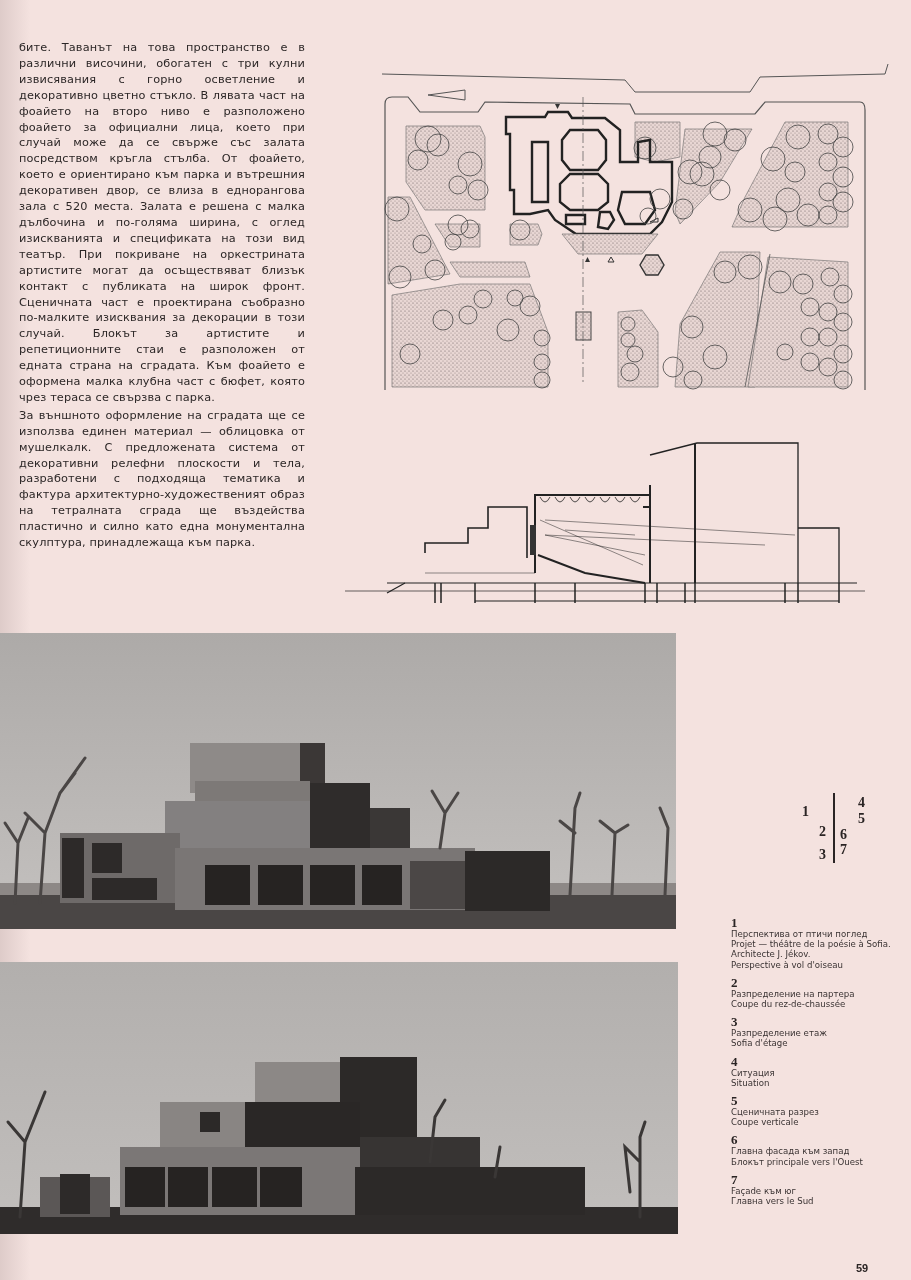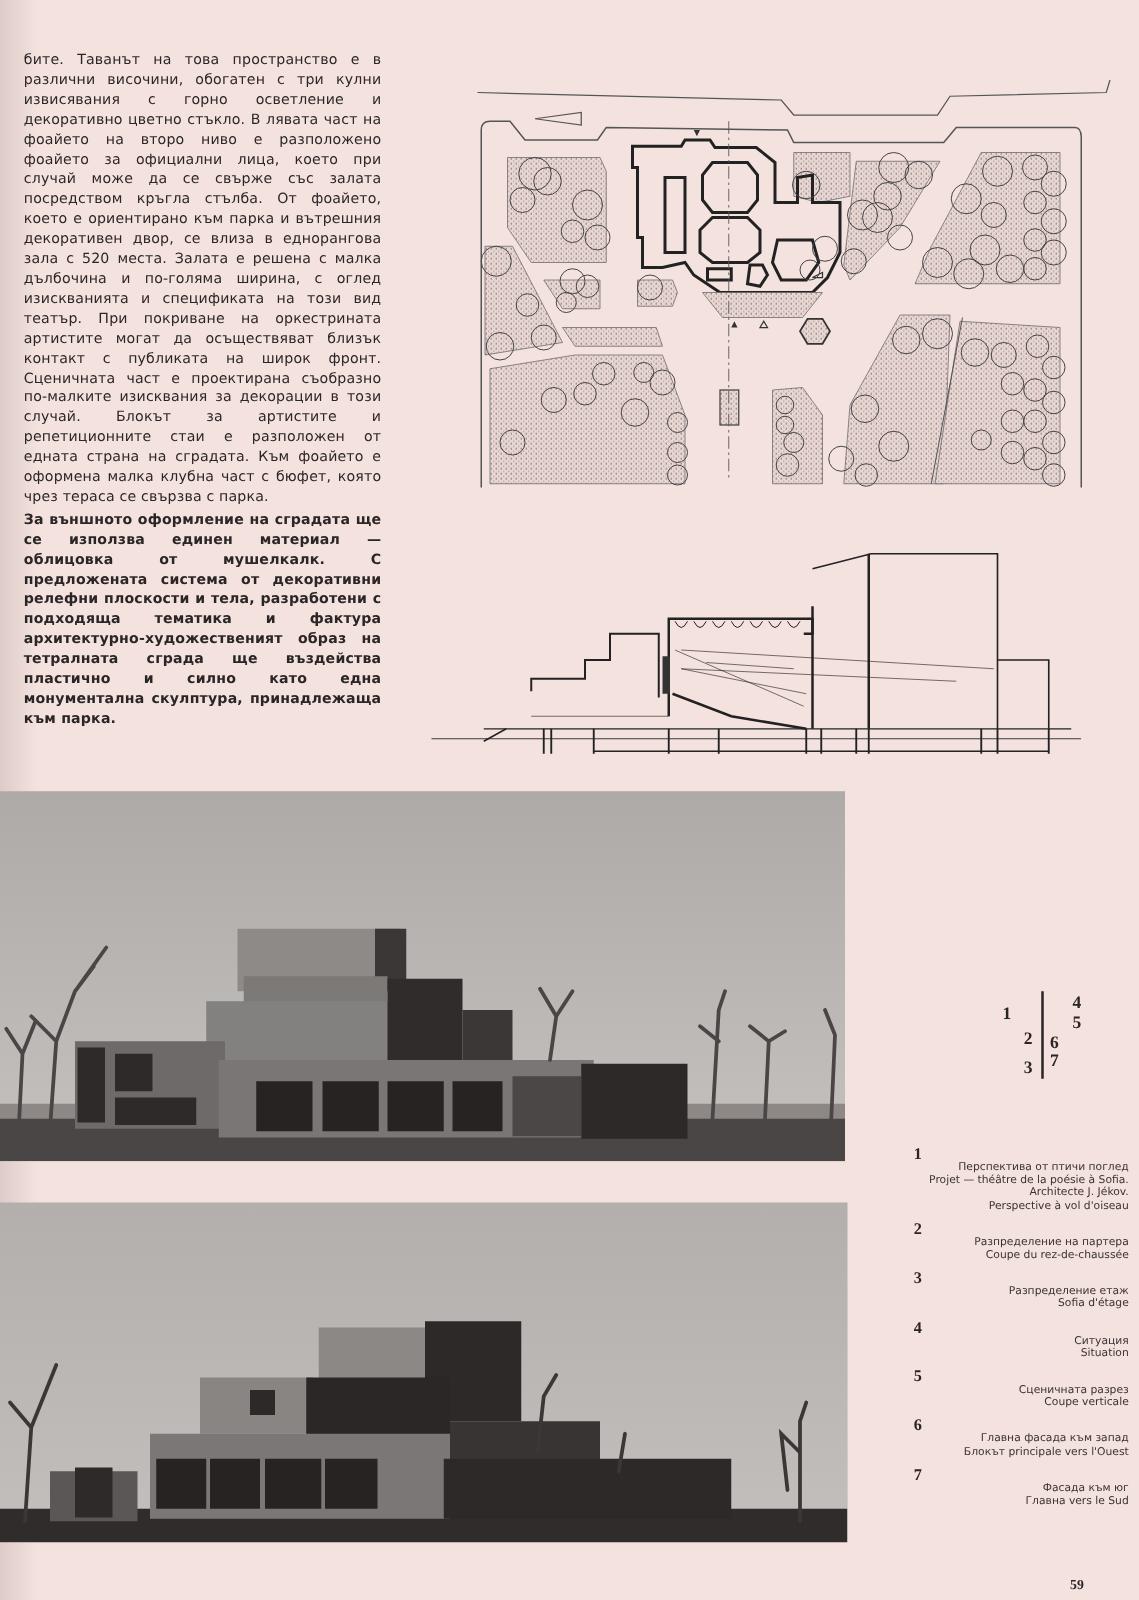--- a/index.html
+++ b/index.html
@@ -14,21 +14,21 @@
     background: linear-gradient(to right, rgba(120,100,100,0.18), rgba(120,100,100,0));
     pointer-events: none;
   }
   .body-text {
     position: absolute; left: 6px; top: 40px; width: 286px;
     font-family: "DejaVu Sans", sans-serif;
     font-size: 11.3px; line-height: 15.9px; letter-spacing: 0.15px;
     color: #2b2626; text-align: justify; margin-left: 13px;
   }
   .body-text p { margin: 0; text-indent: 0; }
-  .body-text p + p { margin-top: 2px; font-weight: bold; }
+  .body-text p + p { margin-top: 2px; }
 
   .site-plan { position: absolute; left: 380px; top: 62px; width: 510px; height: 330px; }
   .section-drawing { position: absolute; left: 345px; top: 425px; width: 520px; height: 185px; }
 
   .photo {
     position: absolute; overflow: hidden;
     background: #b9b6b4;
   }
   .photo-1 { left: 0; top: 633px; width: 676px; height: 296px; }
   .photo-2 { left: 0; top: 962px; width: 678px; height: 272px; }
@@ -36,23 +36,23 @@
 
   .fig-index { position: absolute; left: 800px; top: 790px; width: 90px; height: 80px;
     font-family: "Liberation Serif", serif; font-weight: bold; font-size: 14px; color: #2a2424; }
   .fig-index .num { position: absolute; }
   .fig-index .bar { position: absolute; left: 33px; top: 3px; width: 1.5px; height: 70px; background: #2a2424; }
 
   .captions { position: absolute; left: 731px; top: 916px; width: 172px;
     font-family: "DejaVu Sans", sans-serif; font-size: 8.6px; line-height: 10.2px; color: #3a3333; }
   .caption { margin-bottom: 6px; }
   .caption .cnum { font-family: "Liberation Serif", serif; font-weight: bold; font-size: 13px; line-height: 13px; color: #2a2424; display: block; }
-  .caption .cline { display: block; text-align: right; }
+  .caption .cline { display: block; }
   .page-number { position: absolute; left: 856px; top: 1262px;
-    font-family: Liberation Serif, serif; font-weight: bold; font-size: 11px; color: #2a2424; }
+    font-family: Liberation Sans, sans-serif; font-weight: bold; font-size: 11px; color: #2a2424; }
 </style>
 </head>
 <body>
 
 <div class="page-shade"></div>
 
 <div class="body-text">
   <p>бите. Таванът на това пространство е в различни височини, обогатен с три кулни извисявания с горно осветление и декоративно цветно стъкло. В лявата част на фоайето на второ ниво е разположено фоайето за официални лица, което при случай може да се свърже със залата посредством кръгла стълба. От фоайето, което е ориентирано към парка и вътрешния декоративен двор, се влиза в едноpангова зала с 520 места. Залата е решена с малка дълбочина и по-голяма ширина, с оглед изискванията и спецификата на този вид театър. При покриване на оркестрината артистите могат да осъществяват близък контакт с публиката на широк фронт. Сценичната част е проектирана съобразно по-малките изисквания за декорации в този случай. Блокът за артистите и репетиционните стаи е разположен от едната страна на сградата. Към фоайето е оформена малка клубна част с бюфет, която чрез тераса се свързва с парка.</p>
   <p>За външното оформление на сградата ще се използва единен материал — облицовка от мушелкалк. С предложената система от декоративни релефни плоскости и тела, разработени с подходяща тематика и фактура архитектурно-художественият образ на тетралната сграда ще въздейства пластично и силно като една монументална скулптура, принадлежаща към парка.</p>
 </div>
@@ -337,18 +337,18 @@
     <span class="cline">Сценичната разрез</span>
     <span class="cline">Coupe verticale</span>
   </div>
   <div class="caption">
     <span class="cnum">6</span>
     <span class="cline">Главна фасада към запад</span>
     <span class="cline">Блокът principale vers l'Ouest</span>
   </div>
   <div class="caption">
     <span class="cnum">7</span>
-    <span class="cline">Фасада към юг</span>
+    <span class="cline">Façade към юг</span>
     <span class="cline">Главна vers le Sud</span>
   </div>
 </div>
 
 <div class="page-number">59</div>
 
 </body></html>

